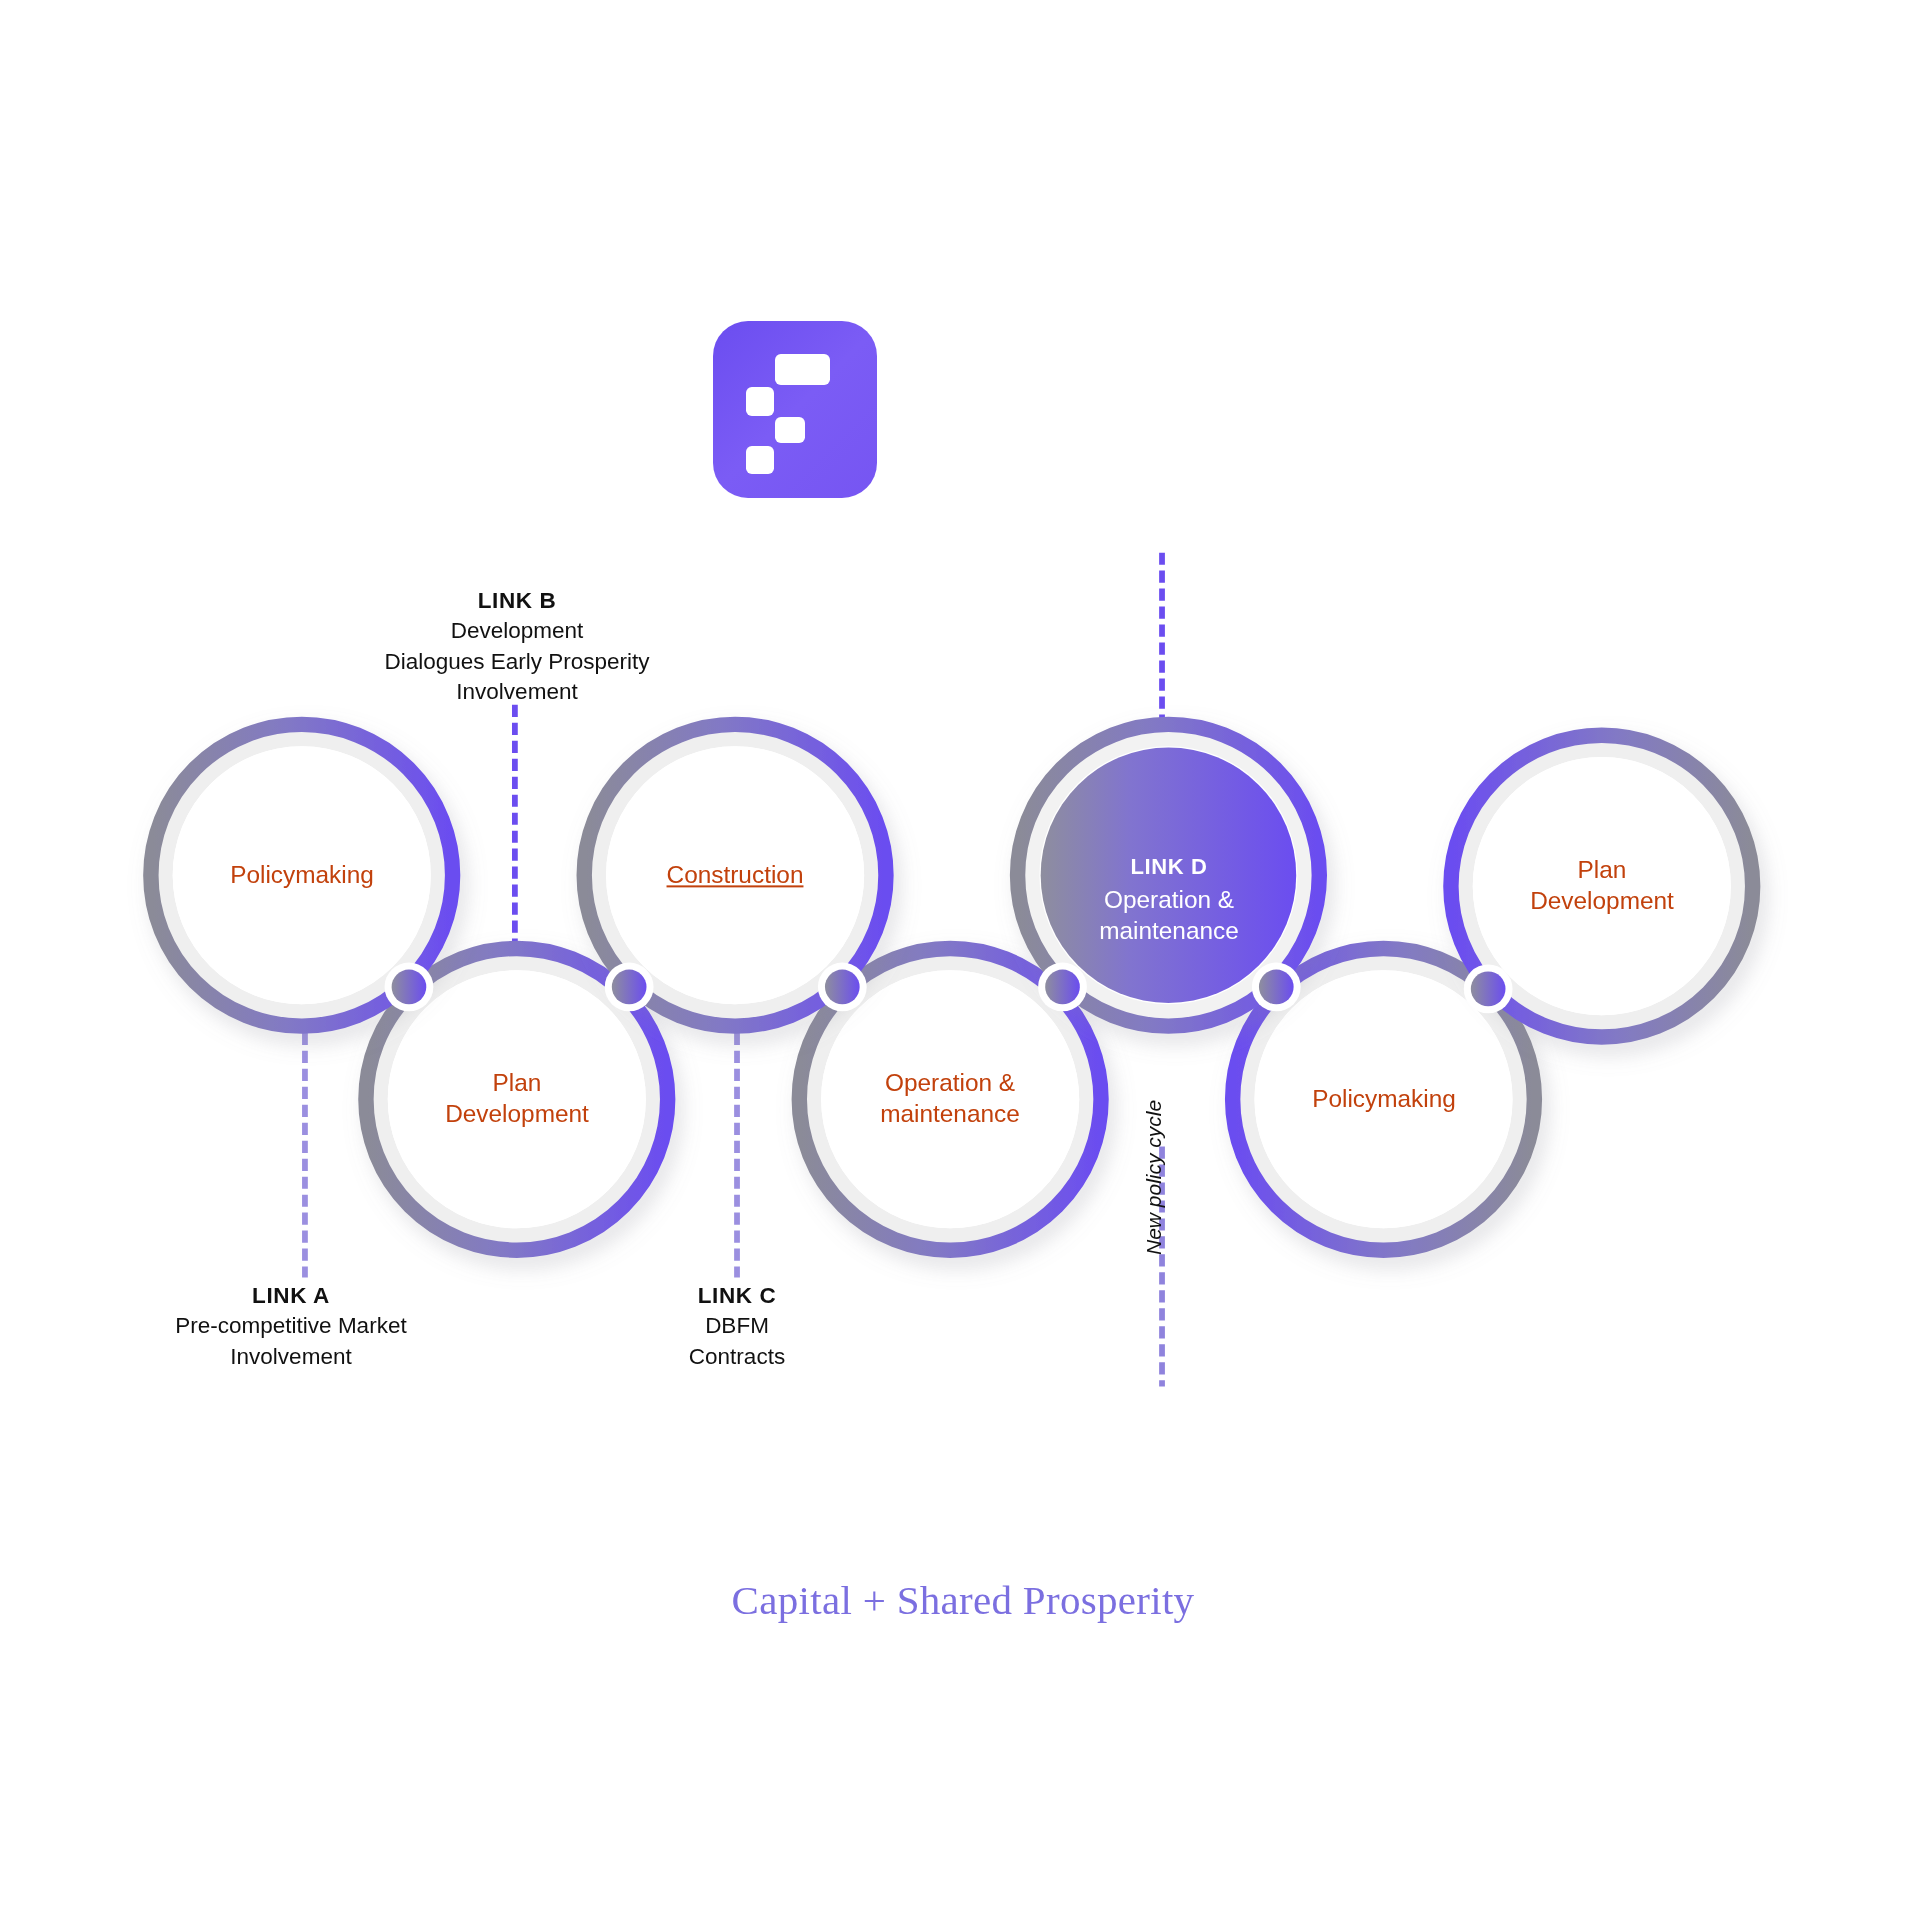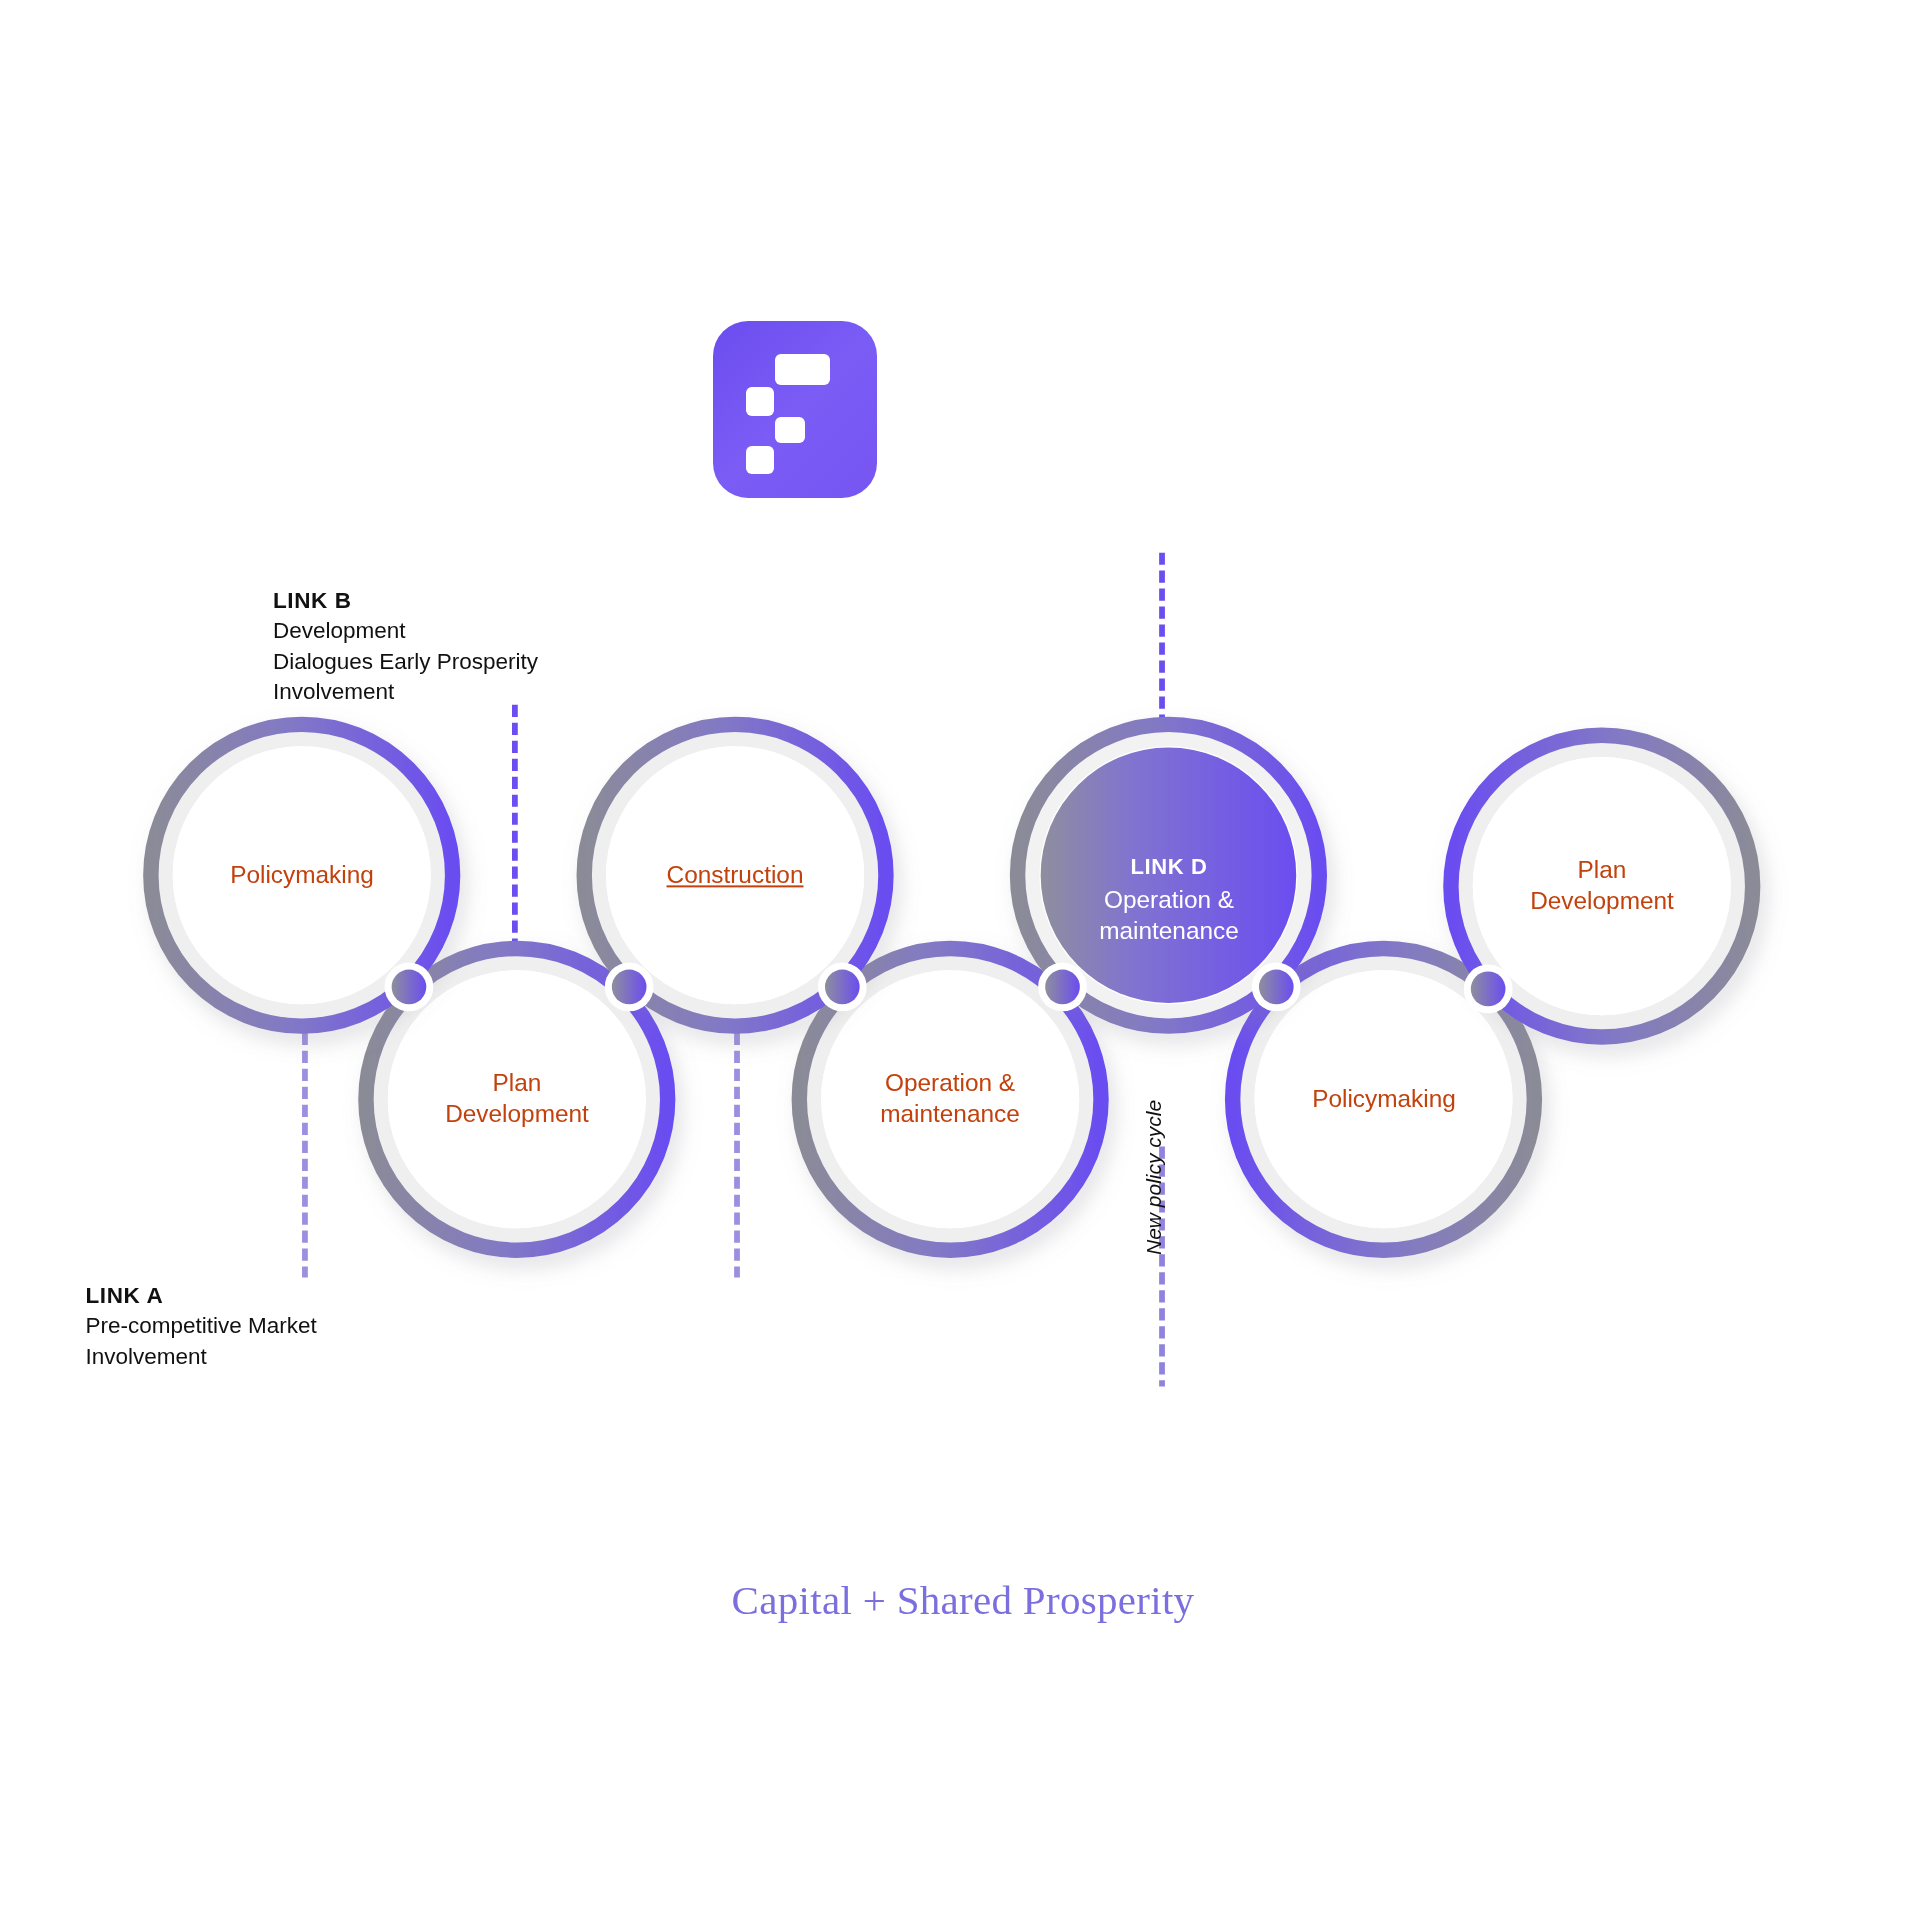--- a/index.html
+++ b/index.html
@@ -27,21 +27,21 @@
   #diagram { position:absolute; left:0; top:0; width:1926px; height:1477px; }
   #diagram svg { position:absolute; left:0; top:0; }
 
   
   .c-label { position:absolute; text-align:center; color:#c2410c; font-size:24.4px; line-height:1.28;
              transform:translate(-50%,-50%); width:212px; pointer-events:none; }
   .c-label.on-fill { color:#ffffff; }
   .c-label .hd { font-weight:700; font-size:22px; letter-spacing:0.6px; display:block; margin-bottom:2.6px;margin-top:37px; }
 
   
-  .callout { position:absolute; color:#111111; font-size:22.5px; line-height:1.35;
+  .callout { position:absolute; text-align:center; color:#111111; font-size:22.5px; line-height:1.35;
              transform:translateX(-50%); }
   .callout .hd { font-weight:700; font-size:22.5px; letter-spacing:0.6px; display:block; }
 
   
   #cycle-note { position:absolute; left:1142px; top:1255px; color:#111111; font-size:21px;
                 font-style:italic; transform:rotate(-90deg); transform-origin:left top; white-space:nowrap; }
 
   
   #tagline { position:absolute; left:0; top:1576px; width:1926px; text-align:center;
              color:#7b6fe0; font-size:41px; font-weight:400; letter-spacing:0.3px;font-family:Liberation Serif, serif; }
@@ -203,18 +203,23 @@
     <span>Involvement</span>
   </div>
 
   <div class="callout" style="left:517px; top:586px; width:488px;">
     <span class="hd">LINK B</span>
     <span>Development</span><br>
     <span>Dialogues Early Prosperity</span><br>
     <span>Involvement</span>
   </div>
 
+  <div class="callout" style="left:737px; top:1281px; width:334px;">
+    <span class="hd">LINK C</span>
+    <span>DBFM</span><br>
+    <span>Contracts</span>
+  </div>
 
   <div id="cycle-note">New policy cycle</div>
 </div>
 
 <div id="tagline">Capital + Shared Prosperity</div>
 
 
 </body></html>

